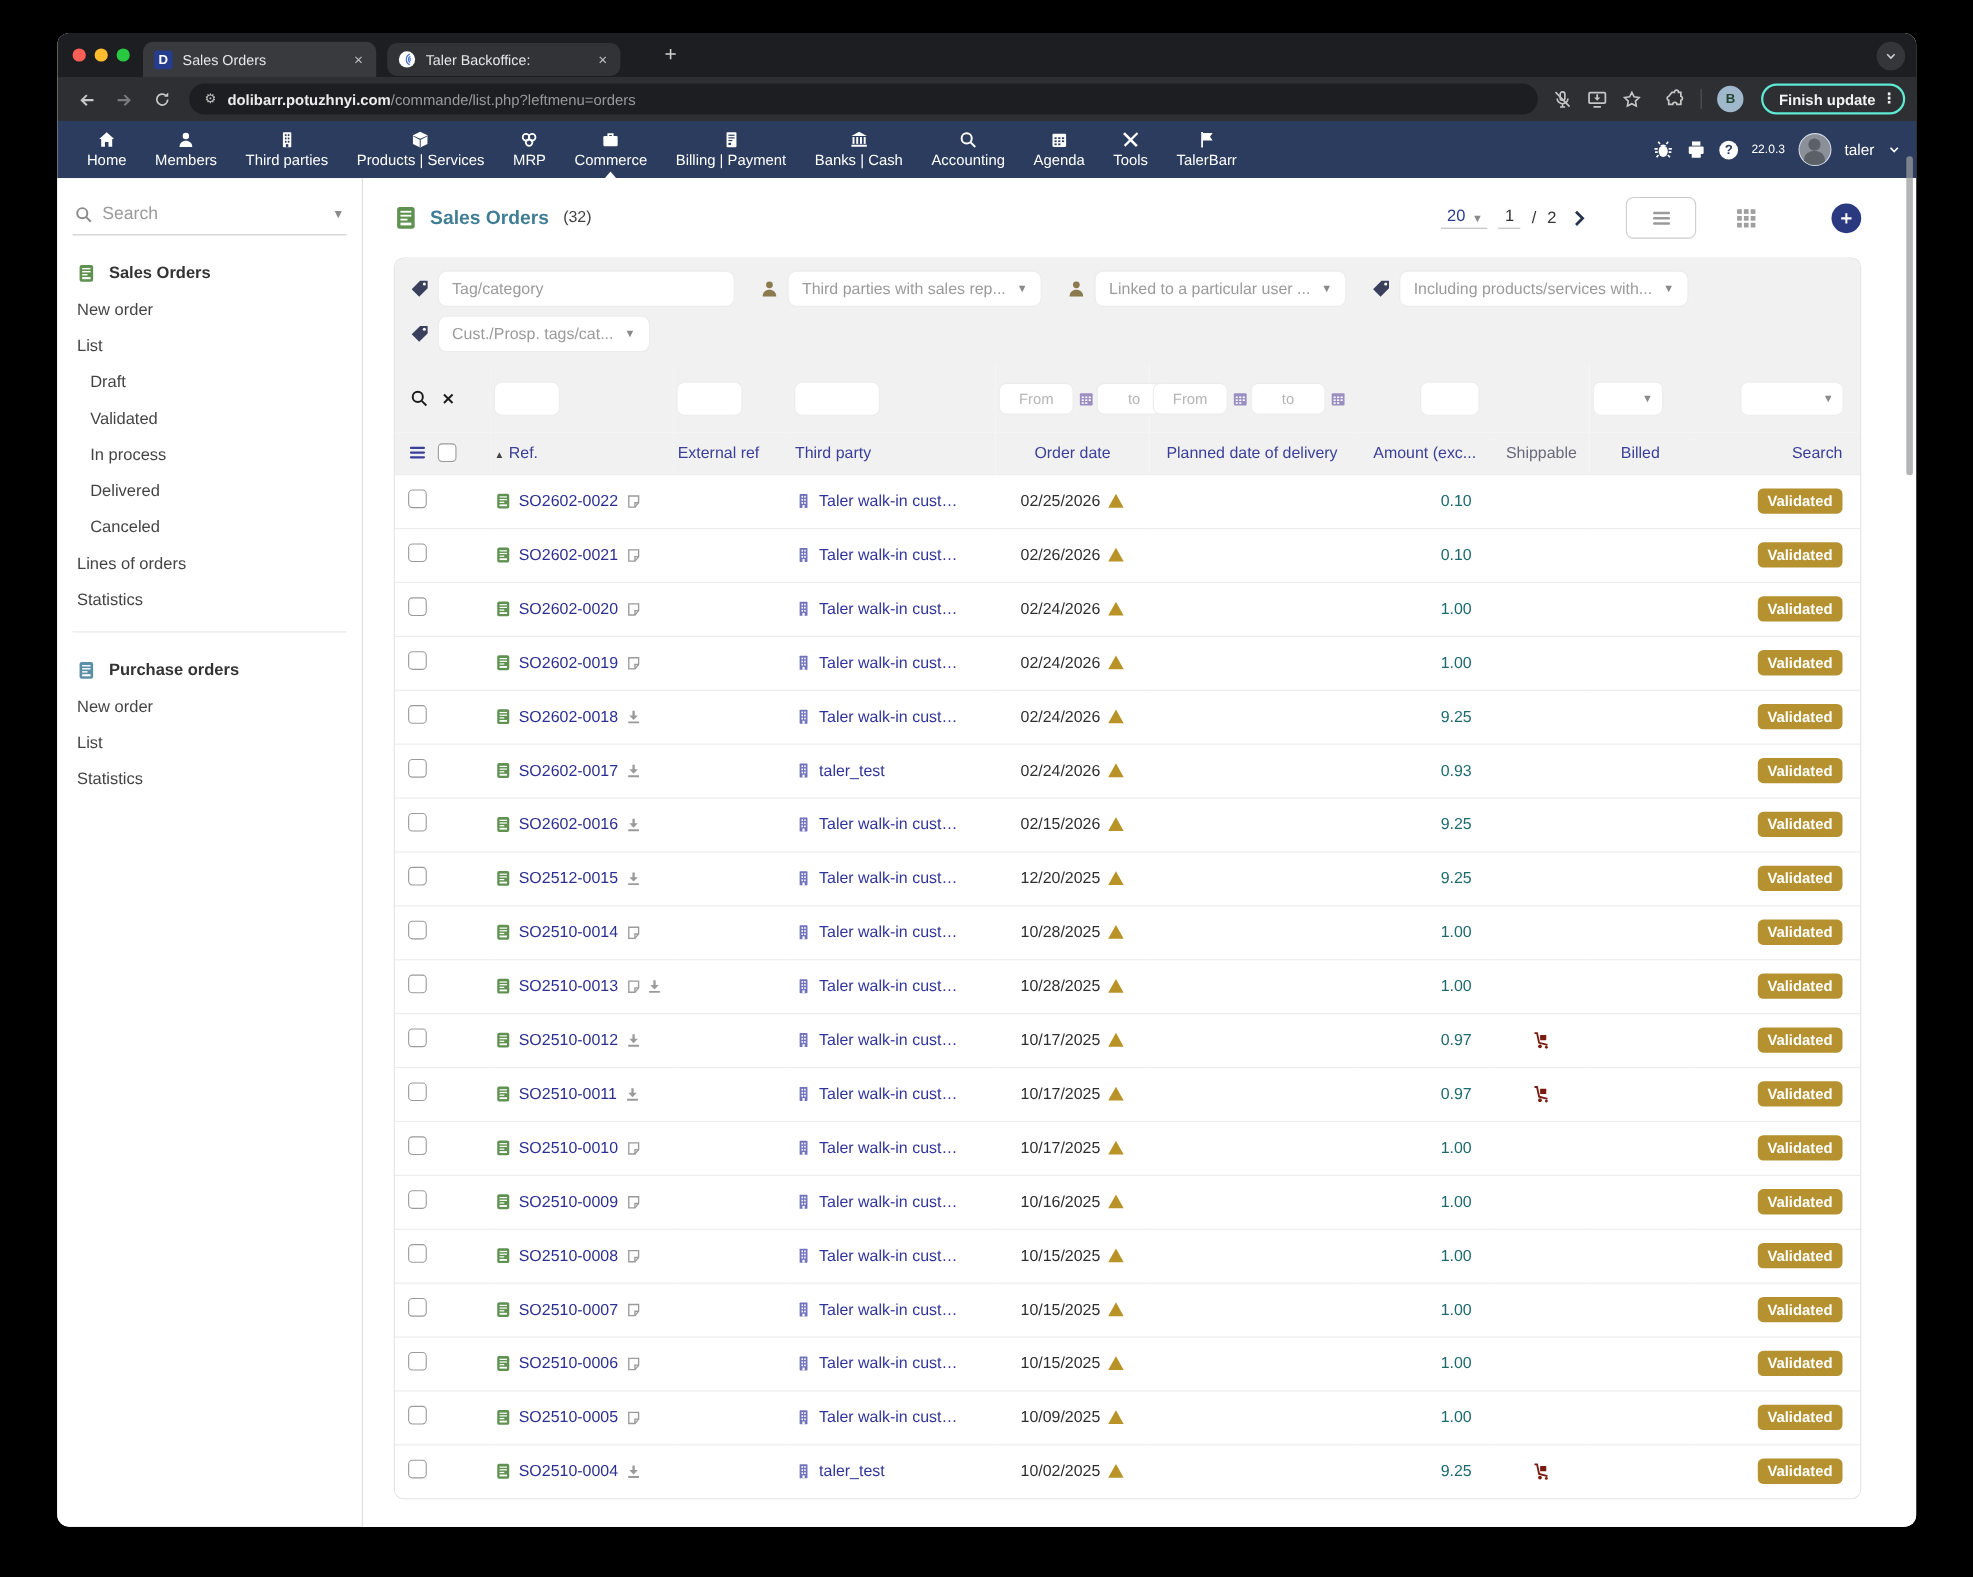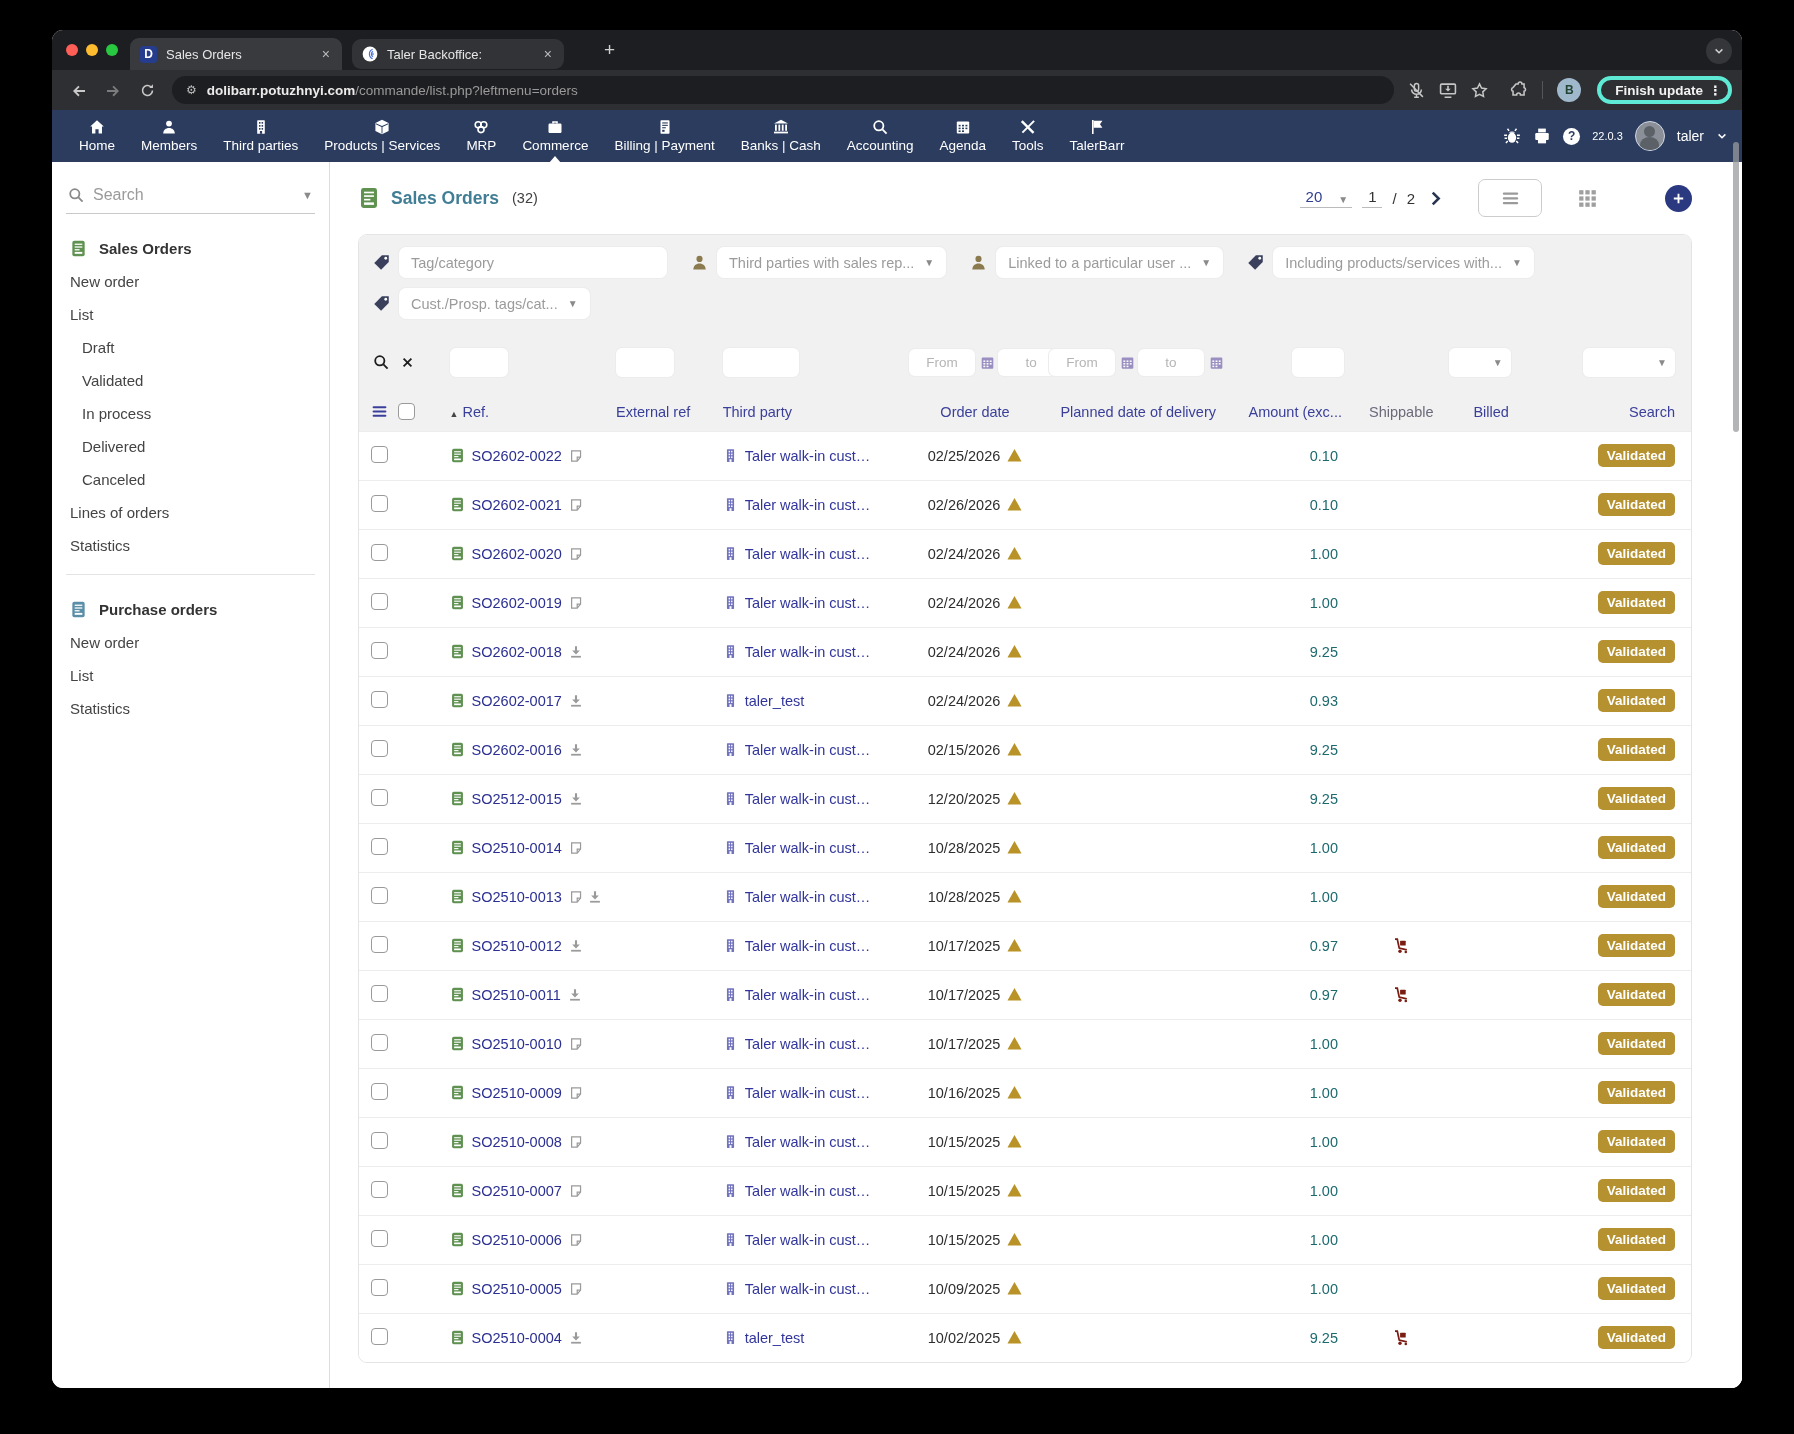--- a/index.html
+++ b/index.html
@@ -28,21 +28,21 @@
   .navbtn { color:#c9c9c9; width:34px; text-align:center; font-size:17px; }
   .urlpill { flex:1; height:28px; background:#1d1e21; border-radius:14px; margin:0 8px;
     display:flex; align-items:center; padding:0 14px; font-size:13.5px; }
   .urlpill .tune { color:#bdbdbd; margin-right:10px; font-size:12px; }
   .url-host { color:#eceaea; font-weight:bold; }
   .url-path { color:#9a9a9a; }
   .tb-icons { display:flex; align-items:center; gap:14px; color:#c6c6c6; margin:0 6px; }
   .tb-sep { width:1px; height:18px; background:#55565a; }
   .avatar-b { width:24px; height:24px; border-radius:50%; background:#9fb8cc; color:#243; font-size:12px;
     font-weight:bold; display:flex; align-items:center; justify-content:center; }
-  .updatebtn { height:28px; border:4px solid #5eead4; border-radius:14px; background:#2e2f33;
+  .updatebtn { height:28px; border:2px solid #5eead4; border-radius:14px; background:#2e2f33;
     color:#f2f2f2; font-size:13.5px; font-weight:bold; display:flex; align-items:center;
     padding:0 6px 0 14px; margin-left:10px; }
   .kebab { color:#f2f2f2; letter-spacing:0; font-size:13px; margin-left:6px; }
 
   
   .dnav { height:52px; background:#2b3c5e; display:flex; align-items:center; padding:0 14px; color:#fff; }
   .nav-item { position:relative; display:flex; flex-direction:column; align-items:center; gap:3px;
     padding:4px 13px; font-size:13.5px; white-space:nowrap; }
   .nav-item .caret { position:absolute; bottom:-6px; left:50%; margin-left:-6px; border-left:6px solid transparent;
     border-right:6px solid transparent; border-bottom:7px solid #fff; display:none; }
@@ -70,21 +70,21 @@
   .sb-item { font-size:15px; color:#444; margin-top:16px; padding-left:4px; }
   .sb-item.ind { padding-left:16px; }
   .sb-divider { border-top:1px solid #e3e3e3; margin-top:20px; }
 
   .main { flex:1; padding:14px 50px 0 28px; background:#fff; overflow:hidden; }
   .mainhead { display:flex; align-items:center; height:44px; }
   .mtitle { display:flex; align-items:center; gap:11px; }
   .mtitle .t { color:#417e95; font-size:17.5px; font-weight:bold; }
   .mtitle .c { color:#404040; font-size:14.5px; margin-left:2px; }
   .pager { margin-left:auto; display:flex; align-items:center; gap:10px; color:#333; font-size:15px; }
-  .psize { display:flex; align-items:end; gap:16px; border-bottom:1px solid #bbb; padding:0 4px 2px 6px; color:#2f3f8f; }
+  .psize { display:flex; align-items:end; gap:6px; border-bottom:1px solid #bbb; padding:0 4px 2px 6px; color:#2f3f8f; }
   .psize .v { font-size:15px; }
   .pcur { border-bottom:1px solid #bbb; padding:0 6px 2px 6px; }
   .psep,.ptot { color:#333; }
   .pnext { color:#26344f; margin-left:2px; }
   .viewbtn { width:64px; height:38px; border:1px solid #ccc; border-radius:7px; background:#fff;
     display:flex; align-items:center; justify-content:center; margin-left:24px; color:#9a9a9a; }
   .gridbtn { margin-left:26px; color:#9f9f9f; }
   .plusbtn { margin-left:58px; width:27px; height:27px; border-radius:50%; background:#2b3a80; color:#fff;
     display:flex; align-items:center; justify-content:center; }
 

